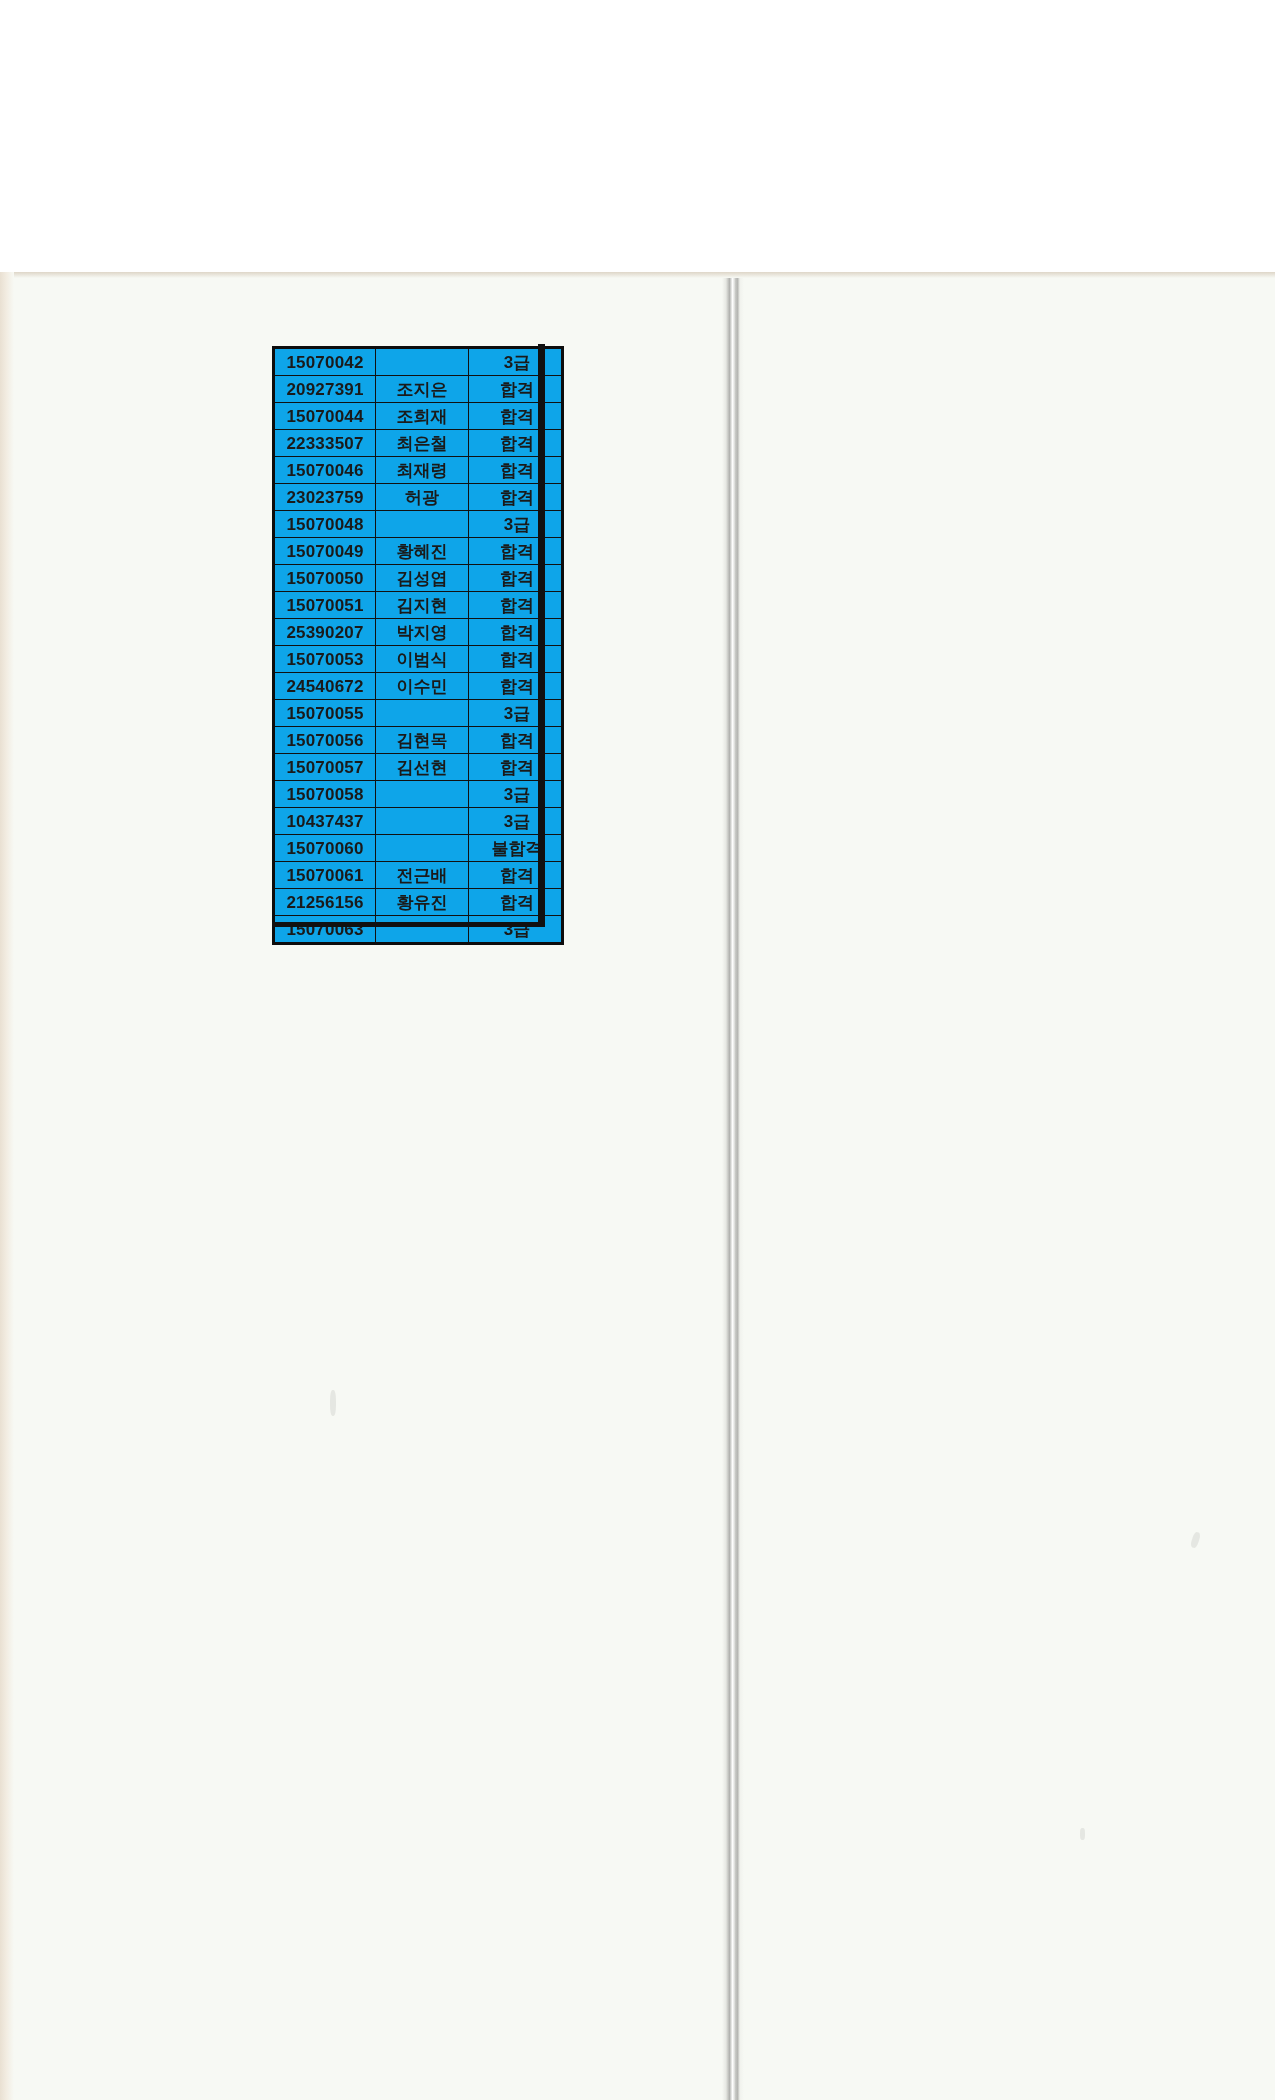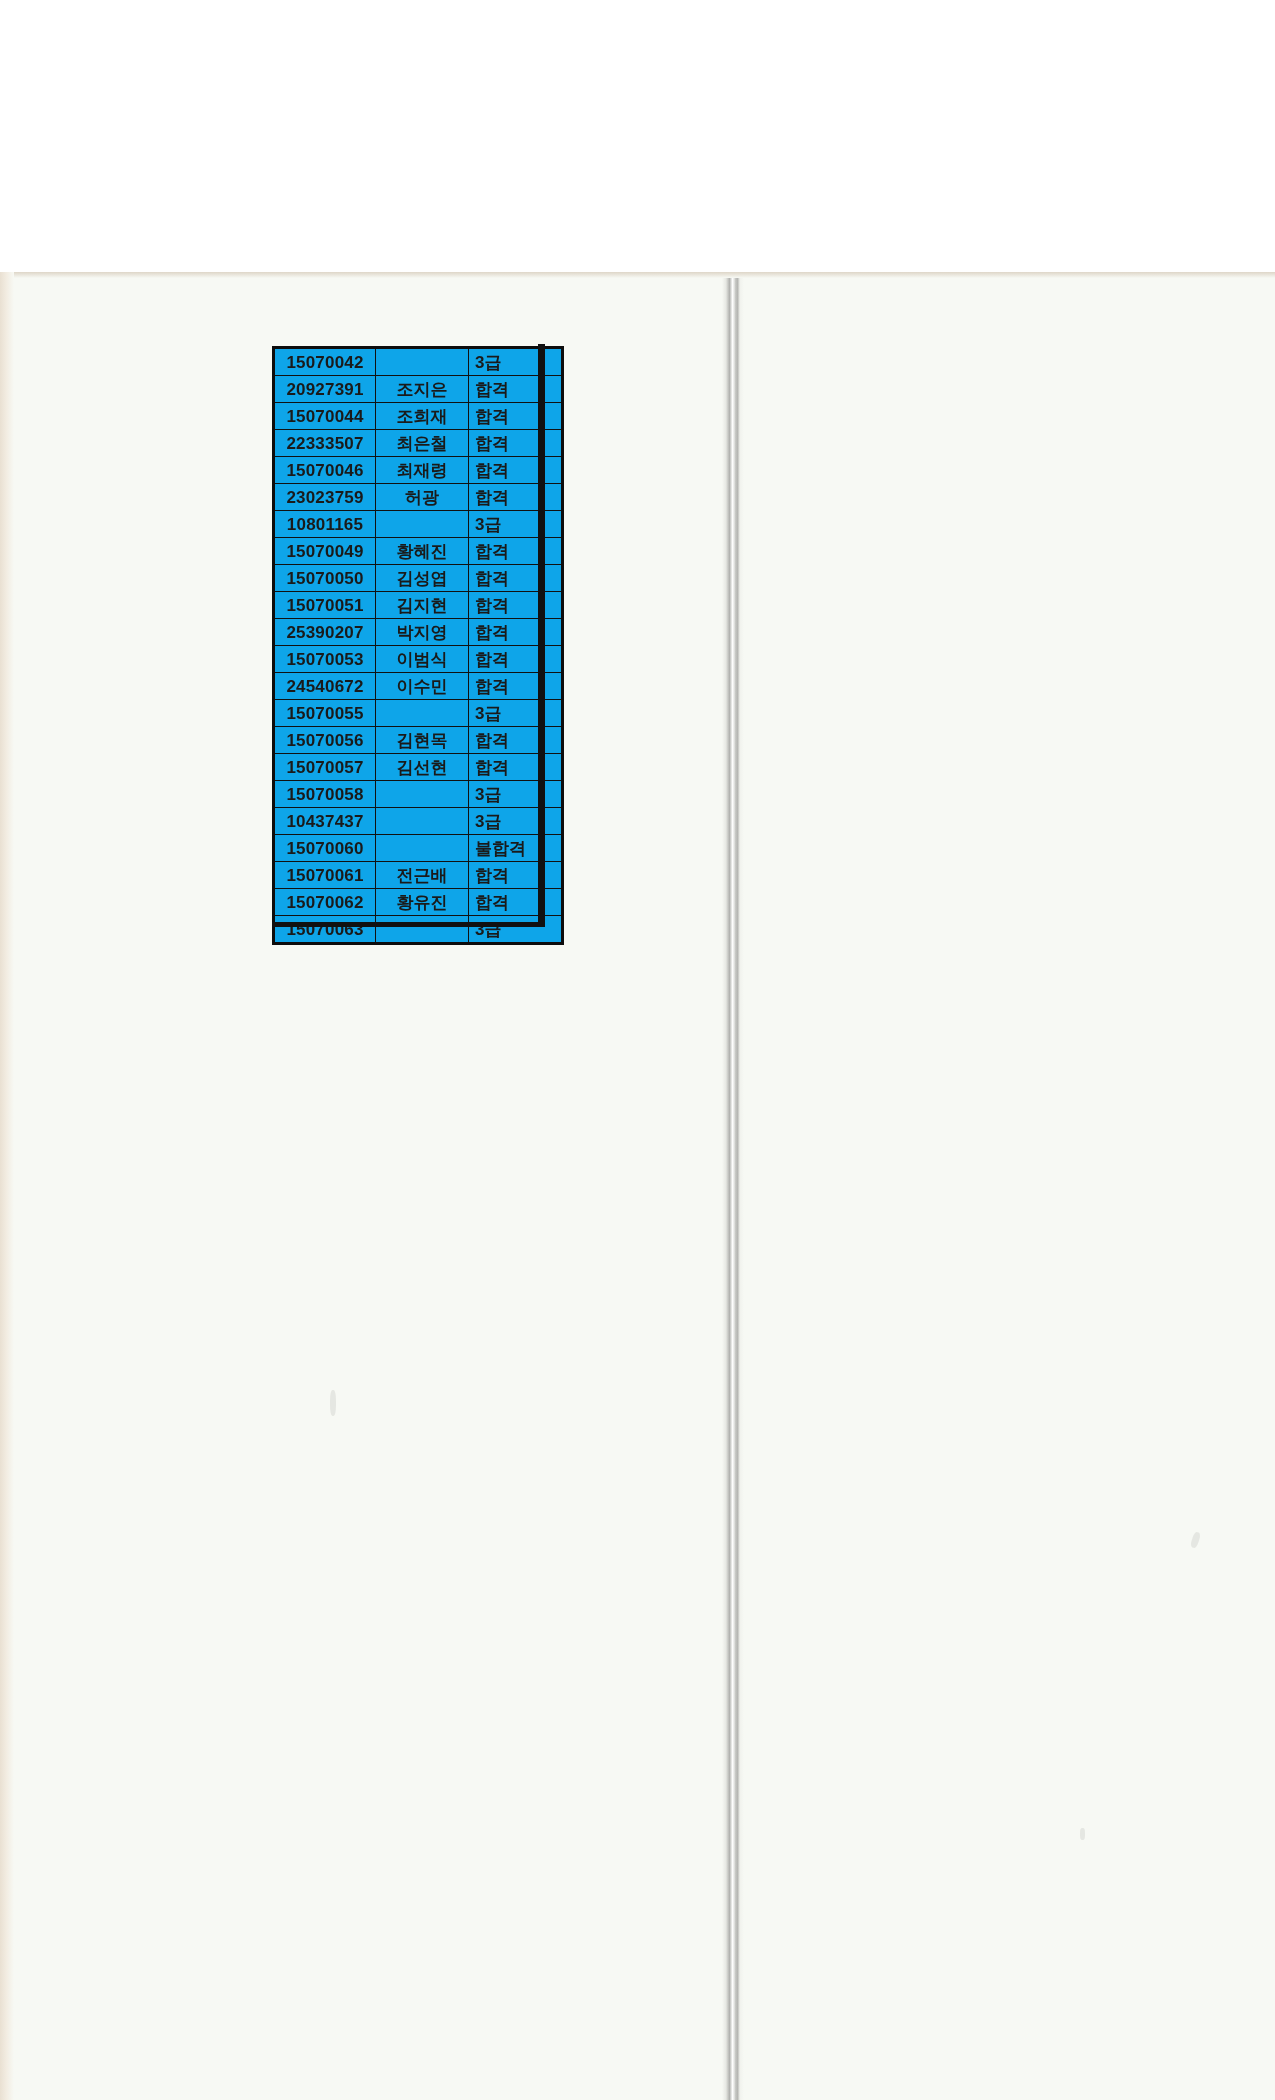--- a/index.html
+++ b/index.html
@@ -99,21 +99,21 @@
   }
   table.result-table td.c-id {
     width: 96px;
     letter-spacing: 0.2px;
   }
   table.result-table td.c-name {
     width: 88px;
   }
   table.result-table td.c-result {
     width: 84px;
-    text-align: left;
+    text-align: center;
     padding-left: 6px;
   }
   
   table.result-table {
     border: 3px solid #0d0d0d;
   }
   
   #frame-right {
     position: absolute;
     left: 538px;
@@ -171,21 +171,21 @@
           <td class="c-id">15070046</td>
           <td class="c-name">최재령</td>
           <td class="c-result">합격</td>
         </tr>
         <tr>
           <td class="c-id">23023759</td>
           <td class="c-name">허광</td>
           <td class="c-result">합격</td>
         </tr>
         <tr>
-          <td class="c-id">10801165</td>
+          <td class="c-id">15070048</td>
           <td class="c-name"></td>
           <td class="c-result">3급</td>
         </tr>
         <tr>
           <td class="c-id">15070049</td>
           <td class="c-name">황혜진</td>
           <td class="c-result">합격</td>
         </tr>
         <tr>
           <td class="c-id">15070050</td>
@@ -241,21 +241,21 @@
           <td class="c-id">15070060</td>
           <td class="c-name"></td>
           <td class="c-result">불합격</td>
         </tr>
         <tr>
           <td class="c-id">15070061</td>
           <td class="c-name">전근배</td>
           <td class="c-result">합격</td>
         </tr>
         <tr>
-          <td class="c-id">15070062</td>
+          <td class="c-id">21256156</td>
           <td class="c-name">황유진</td>
           <td class="c-result">합격</td>
         </tr>
         <tr>
           <td class="c-id">15070063</td>
           <td class="c-name"></td>
           <td class="c-result">3급</td>
         </tr>
       </tbody>
   </table>

